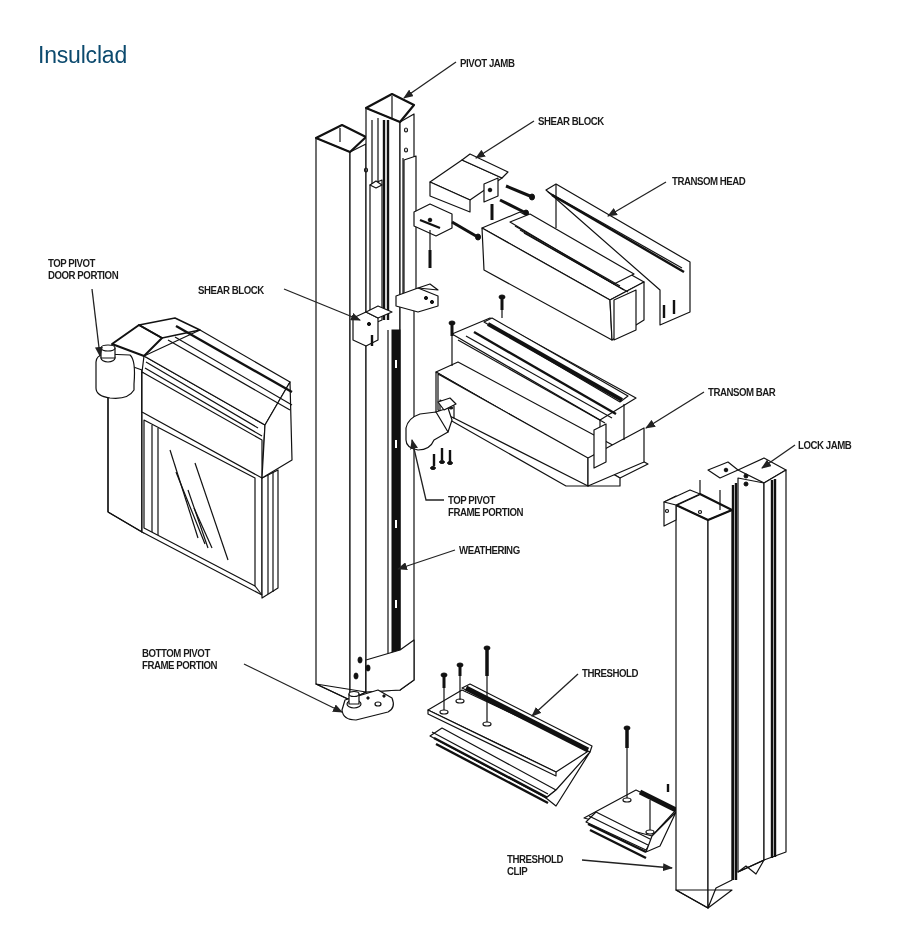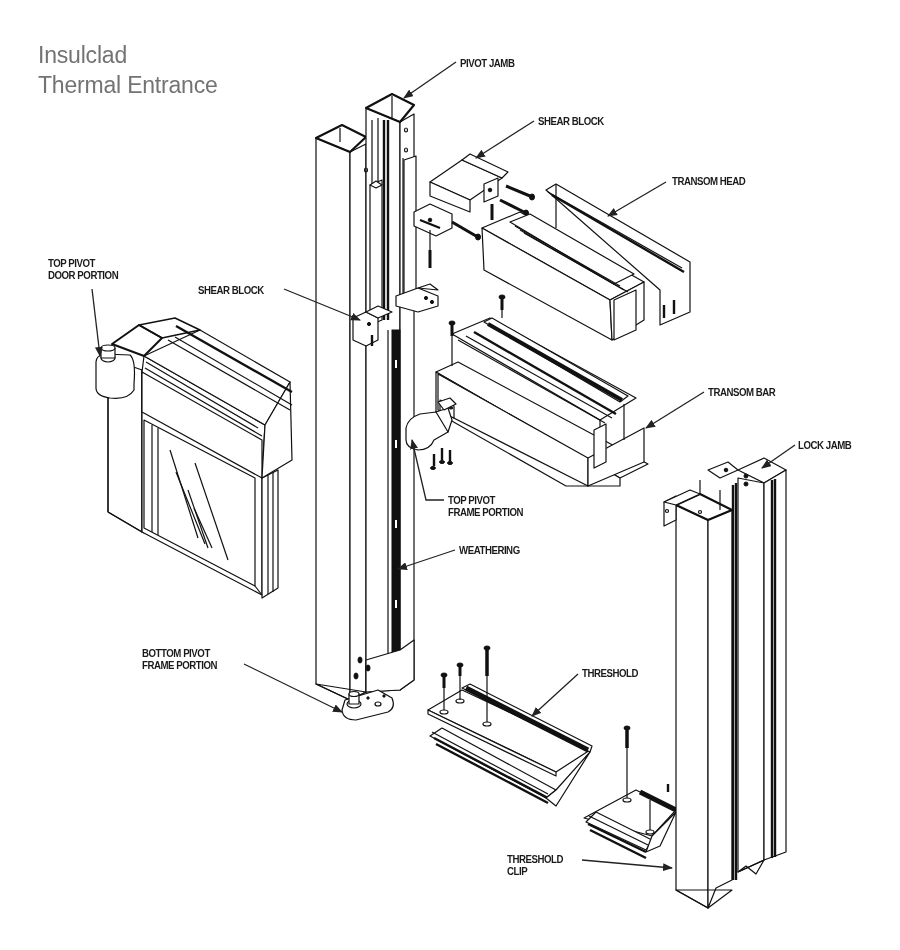--- a/index.html
+++ b/index.html
@@ -1,34 +1,33 @@
 <!DOCTYPE html>
 <html><head>
 <meta charset="utf-8">
 <style>
   html, body { margin: 0; padding: 0; background: #ffffff; }
   body { width: 900px; height: 950px; position: relative; overflow: hidden; font-family: "DejaVu Sans", sans-serif; }
-  #title { position: absolute; left: 38px; top: 40px; color: #737373; font-family: "Liberation Sans", sans-serif; font-size: 23px; line-height: 30px; letter-spacing: -0.2px; }
+  #title { position: absolute; left: 38px; top: 40px; color: #0c4a6e; font-family: "Liberation Sans", sans-serif; font-size: 23px; line-height: 30px; letter-spacing: -0.2px; }
   #title div { white-space: nowrap; }
   svg#drawing { position: absolute; left: 0; top: 0; width: 900px; height: 950px; }
   .lbl { position: absolute; font-family: "Liberation Sans", sans-serif; font-size: 10.5px; font-weight: bold; color: #1a1a1a; letter-spacing: -0.5px; line-height: 12px; white-space: nowrap; transform: scaleX(0.92); transform-origin: left top; }
   .lbl div { white-space: nowrap; }
   .ln { stroke: #111; stroke-width: 1.2; fill: #fff; stroke-linejoin: round; }
   .lnn { stroke: #111; stroke-width: 1.2; fill: none; stroke-linejoin: round; }
   .thick { stroke: #111; stroke-width: 2.4; fill: none; }
   .blk { fill: #111; stroke: #111; }
   .leader { stroke: #222; stroke-width: 1.3; fill: none; }
   .arrowhead { fill: #222; }
 </style>
 </head>
 <body>
 
 <div id="title">
   <div>Insulclad</div>
-  <div>Thermal Entrance</div>
 </div>
 
 <svg id="drawing" viewBox="0 0 900 950">
   <defs>
     <marker id="ah" markerWidth="10" markerHeight="8" refX="9" refY="4" orient="auto" markerUnits="userSpaceOnUse">
       <path d="M0,0 L10,4 L0,8 Z" class="arrowhead"></path>
     </marker>
   </defs>
 
   <g>

